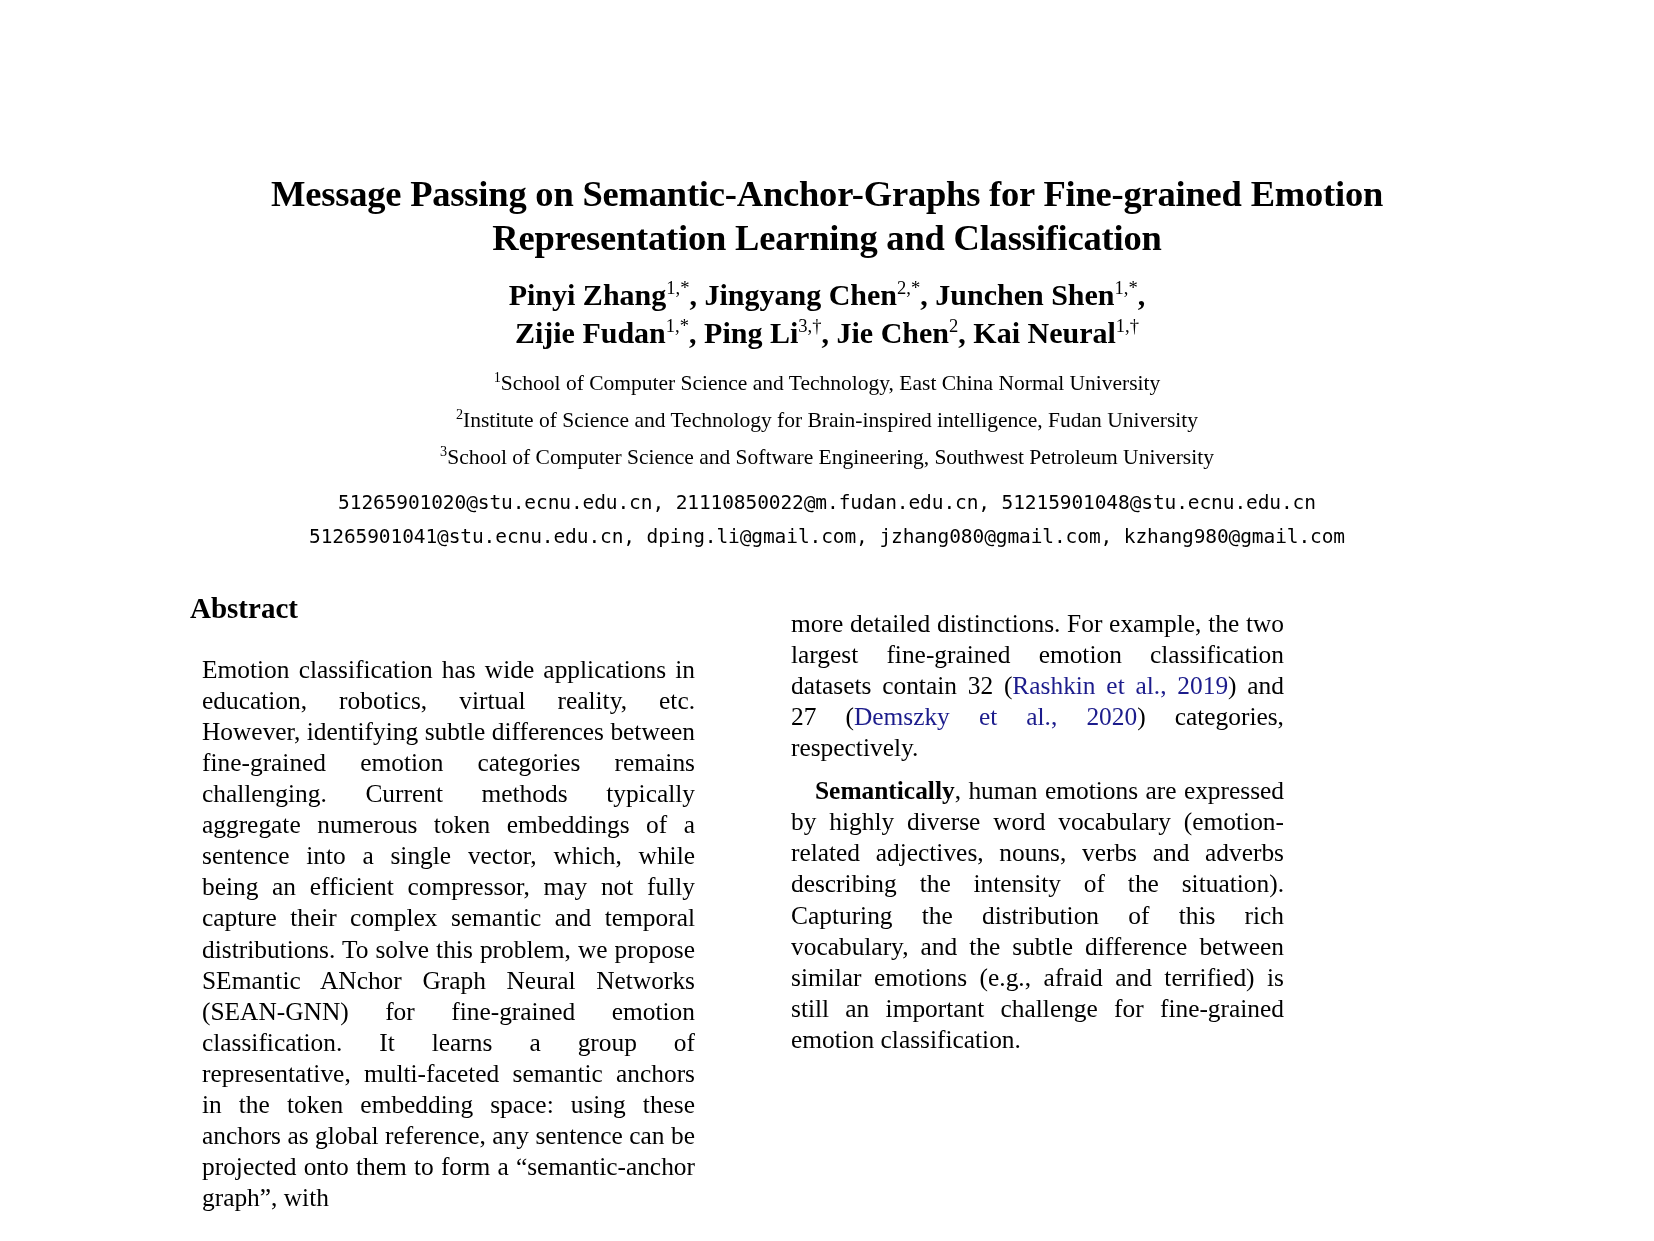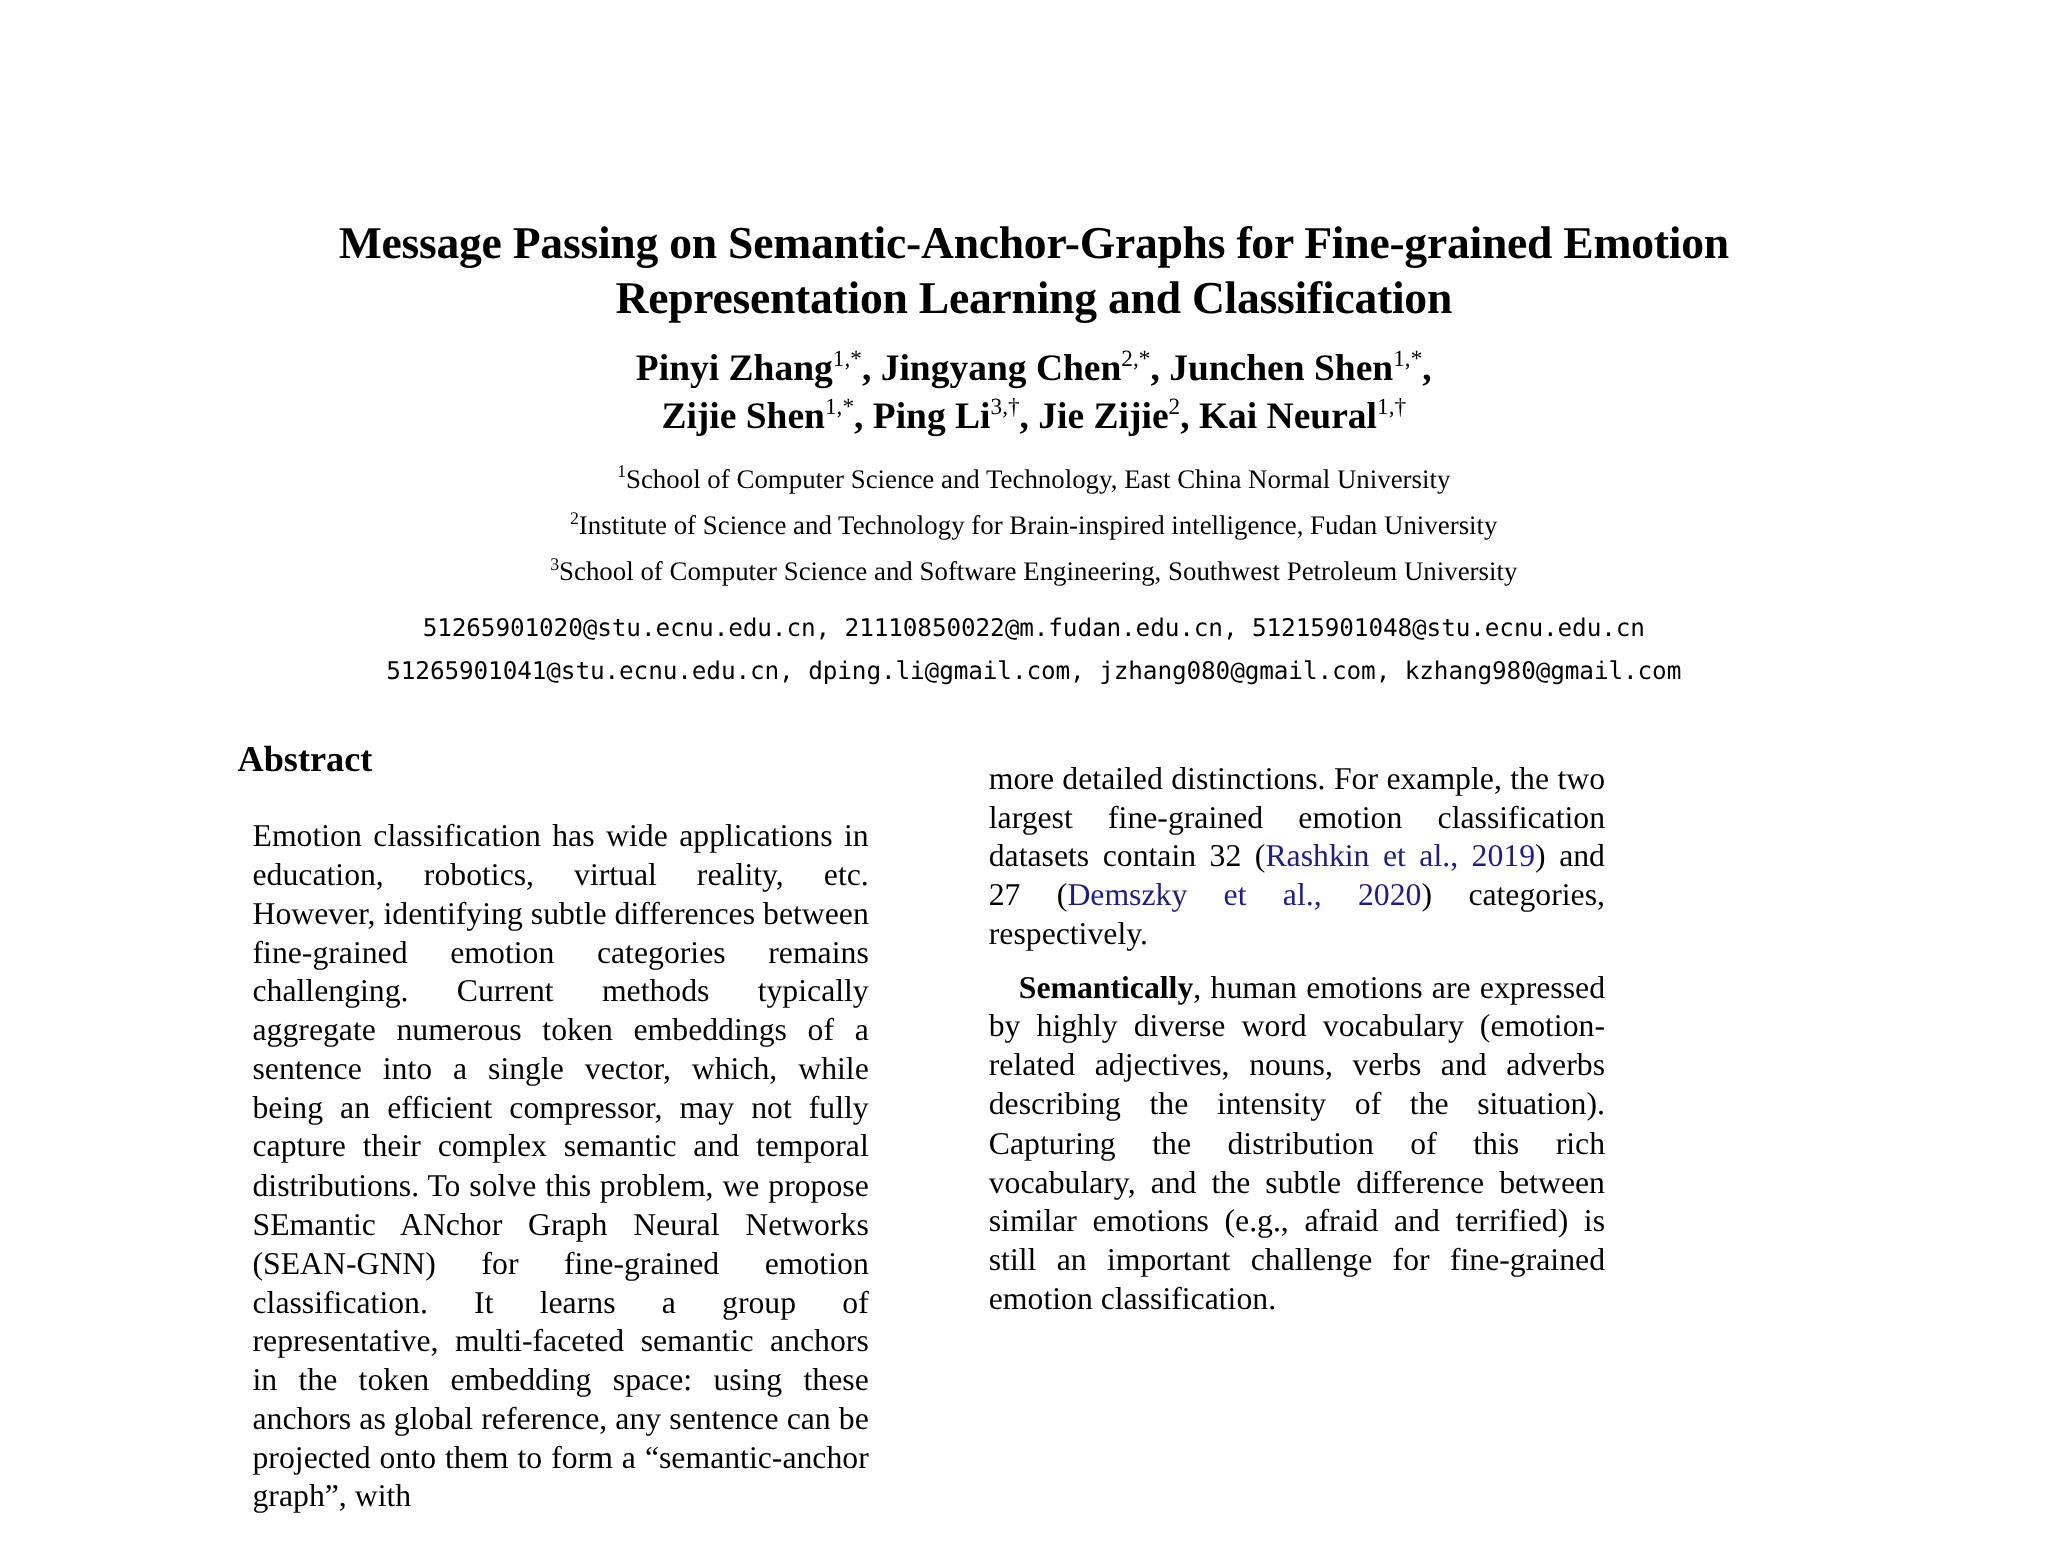--- a/index.html
+++ b/index.html
@@ -124,21 +124,21 @@
 
   <div class="title-block">
 
     <h1 class="paper-title">Message Passing on Semantic-Anchor-Graphs for Fine-grained Emotion Representation Learning and Classification</h1>
 
     <div class="authors">
       <span class="aline">
         <span>Pinyi Zhang</span><sup class="aff">1,*</sup><span>, </span><span>Jingyang Chen</span><sup class="aff">2,*</sup><span>, </span><span>Junchen Shen</span><sup class="aff">1,*</sup><span>,</span>
       </span>
       <span class="aline">
-        <span>Zijie Shen</span><sup class="aff">1,*</sup><span>, </span><span>Ping Li</span><sup class="aff">3,†</sup><span>, </span><span>Jie Zijie</span><sup class="aff">2</sup><span>, </span><span>Kai Neural</span><sup class="aff">1,†</sup>
+        <span>Zijie Fudan</span><sup class="aff">1,*</sup><span>, </span><span>Ping Li</span><sup class="aff">3,†</sup><span>, </span><span>Jie Chen</span><sup class="aff">2</sup><span>, </span><span>Kai Neural</span><sup class="aff">1,†</sup>
       </span>
     </div>
 
     <div class="affiliations">
       <div class="affil-line"><sup>1</sup><span>School of Computer Science and Technology, East China Normal University</span></div>
       <div class="affil-line"><sup>2</sup><span>Institute of Science and Technology for Brain-inspired intelligence, Fudan University</span></div>
       <div class="affil-line"><sup>3</sup><span>School of Computer Science and Software Engineering, Southwest Petroleum University</span></div>
     </div>
 
     <div class="emails">

